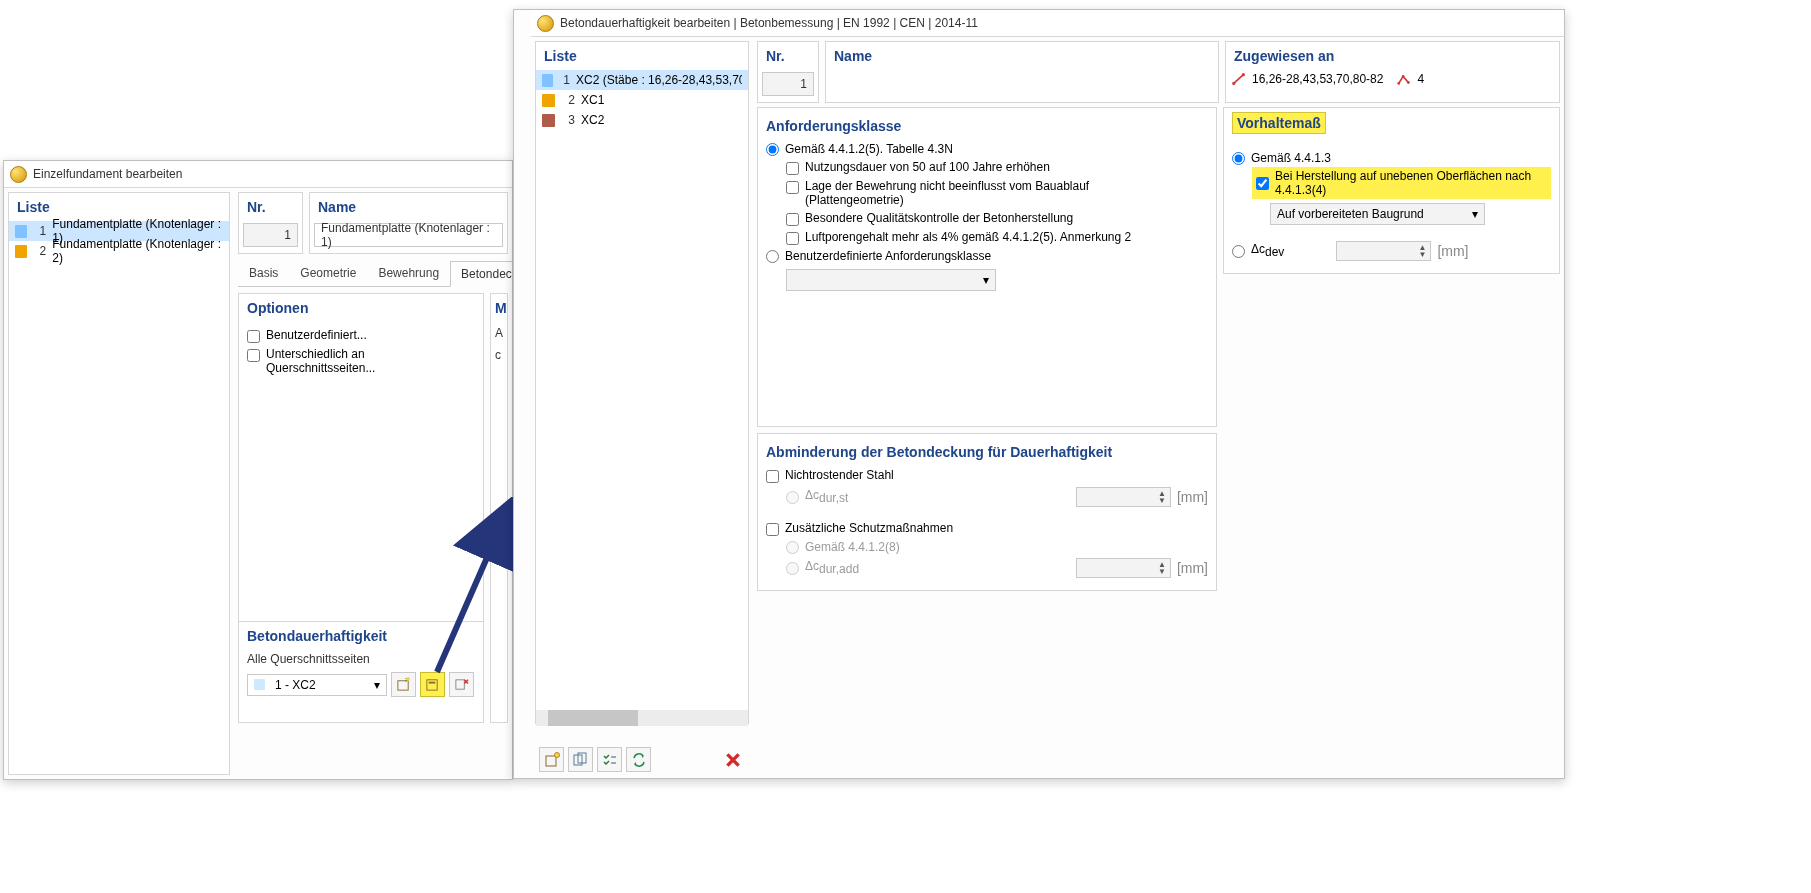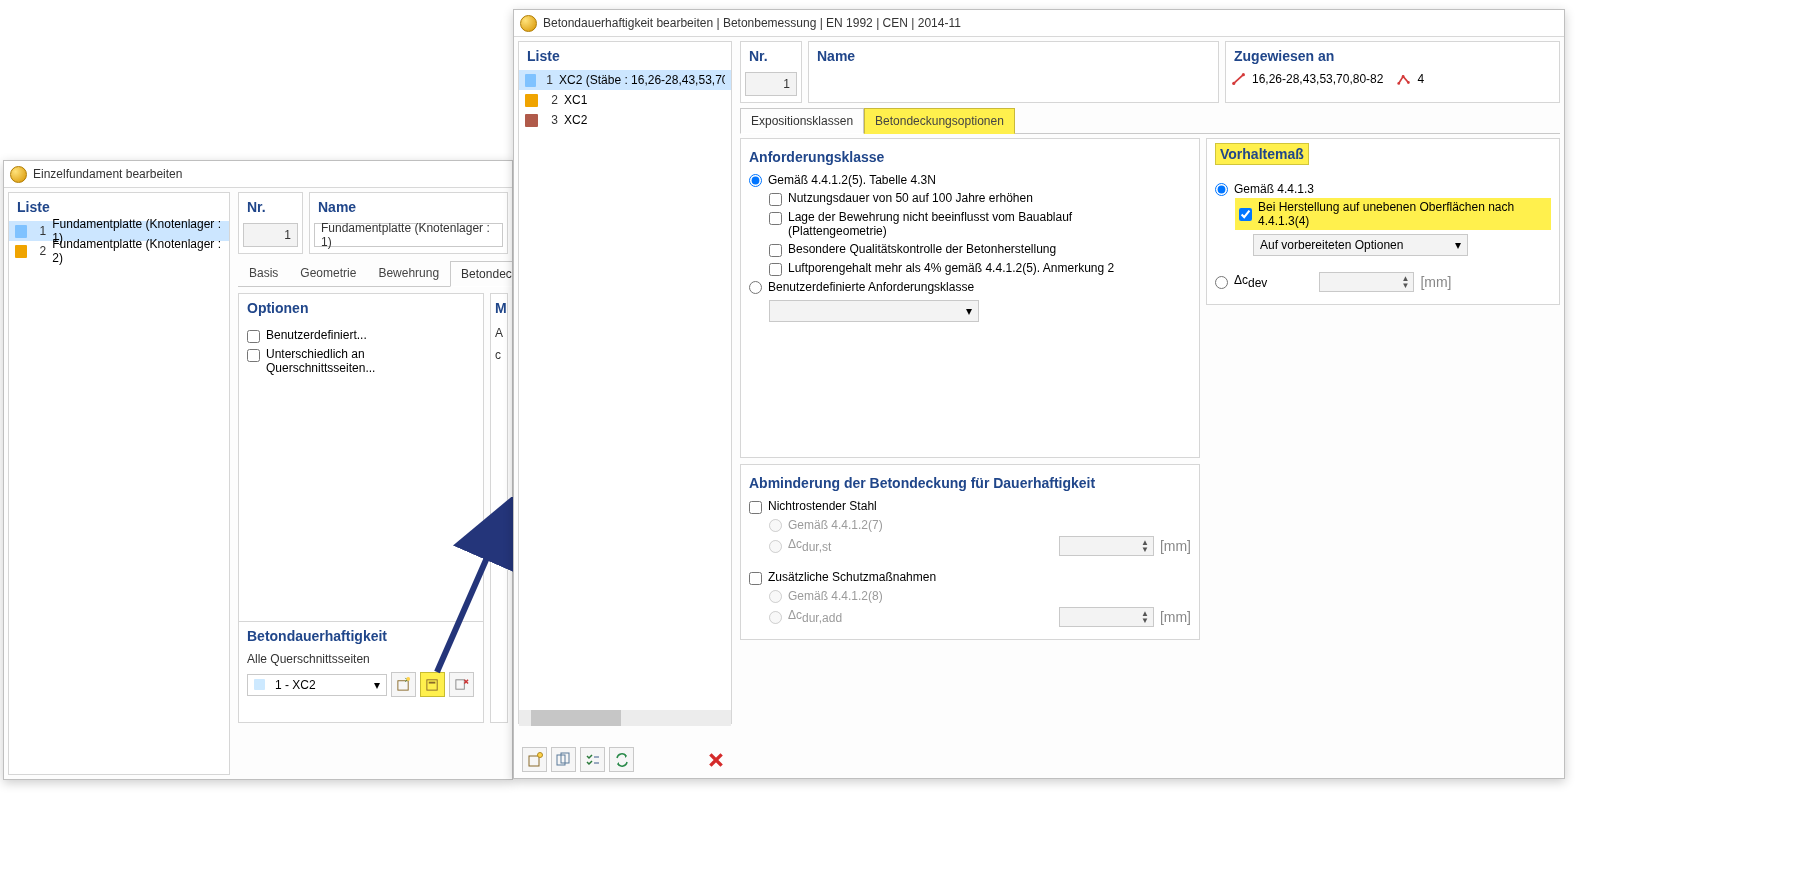--- a/index.html
+++ b/index.html
@@ -1,20 +1,20 @@
 <!DOCTYPE html>
 <html><head>
 <meta charset="utf-8">
 <style>
 * { box-sizing: border-box; margin: 0; padding: 0; font-family: "Segoe UI", Tahoma, sans-serif; font-size: 12px; }
 body { background: #fff; width: 1811px; height: 893px; position: relative; overflow: hidden; }
 
 .dialog { position: absolute; background: #fdfdfd; border: 1px solid #bfbfbf; box-shadow: 0 3px 10px rgba(0,0,0,0.2); }
 .dlg-left { left: 3px; top: 160px; width: 510px; height: 620px;}
-.dlg-right { left: 513px; top: 9px; width: 1052px; height: 770px;}
+.dlg-right { left: 513px; top: 9px; width: 1052px; height: 770px; padding-left: 17px;}
 
 .titlebar { height: 27px; line-height: 27px; padding: 0 6px; background: #fff; border-bottom: 1px solid #d8d8d8; font-size: 13px; color: #333; display: flex; align-items: center; }
 .win-icon { width: 17px; height: 17px; border-radius: 50%; background: radial-gradient(circle at 30% 30%, #ffe27a, #d79400); margin-right: 6px; border: 1px solid #b07b00; display: inline-block;}
 .section-head { font-weight: 600; color: #20468a; padding: 6px 8px; font-size: 14px; }
 .pane-border { border: 1px solid #d6d6d6; background: #fff; }
 
 .row-item { display: flex; align-items: center; padding: 2px 6px; height: 20px; cursor: default; }
 .row-item.selected { background: #cce6ff; }
 .color-sq { width: 13px; height: 13px; margin-right: 6px; border-radius: 1px;}
 .row-num { width: 14px; text-align: right; margin-right: 6px; color: #333; }
@@ -247,24 +247,20 @@
                 <path d="M2 13 L7 5 L13 12" stroke="#d43a3a" fill="none" stroke-width="2"></path>
                 <circle cx="2" cy="13" r="1.6" fill="#d43a3a"></circle>
                 <circle cx="7" cy="5" r="1.6" fill="#d43a3a"></circle>
                 <circle cx="13" cy="12" r="1.6" fill="#d43a3a"></circle>
               </svg>
             <span>4</span>
           </div>
         </div>
       </div>
 
-      <div class="tabbar" style="margin-top:0;">
-        <div class="tab sub-tab">Expositionsklassen</div>
-        <div class="tab hl" style="border-bottom:1px solid #fff04d;position:relative;top:1px;">Betondeckungsoptionen</div>
-      </div>
 
       <div style="display:flex; gap:6px; flex:1;">
 
         <div style="width:460px; display:flex; flex-direction:column; gap:6px;">
           <div class="pane-border" style="padding:4px 8px 10px; flex:0 0 auto; min-height:320px;">
             <div class="section-head" style="padding-left:0;">Anforderungsklasse</div>
             <label class="radio">
                 <input type="radio" checked="" style="">
                 <span>Gemäß 4.4.1.2(5). Tabelle 4.3N</span>
               </label>
@@ -298,24 +294,20 @@
             </div>
           </div>
 
           <div class="pane-border" style="padding:4px 8px 10px;">
             <div class="section-head" style="padding-left:0;">Abminderung der Betondeckung für Dauerhaftigkeit</div>
             <label class="check">
                 <input type="checkbox" style="">
                 <span>Nichtrostender Stahl</span>
               </label>
             <div style="padding-left:20px;">
-              <label class="radio disabled">
-                  <input type="radio" disabled="" style="">
-                  <span>Gemäß 4.4.1.2(7)</span>
-                </label>
               <label class="radio disabled">
                   <input type="radio" disabled="" style="">
                 <span><span>Δc</span><sub>dur,st</sub></span>
                 <span style="flex:1;"></span>
                 <span class="spinbox">
                     <span class="spin-arrows">▲<br>▼</span>
                   </span>
                 <span class="mm-unit">[mm]</span>
               </label>
             </div>
@@ -350,21 +342,21 @@
                 <input type="radio" checked="" style="">
                 <span>Gemäß 4.4.1.3</span>
               </label>
             <div style="padding-left:20px;">
               <label class="hl-check">
                   <input type="checkbox" checked="" style="">
                   <span>Bei Herstellung auf unebenen Oberflächen nach 4.4.1.3(4)</span>
                 </label>
               <div style="padding-left:18px;margin-top:4px;">
                 <div class="dropdown" style="width:215px;background:#f3f3f3;">
-                  <span>Auf vorbereiteten Optionen</span>
+                  <span>Auf vorbereiteten Baugrund</span>
                     <span>▾</span>
                 </div>
               </div>
             </div>
             <label class="radio" style="margin-top:14px;">
                 <input type="radio" style="">
               <span><span>Δc</span><sub>dev</sub></span>
               <span style="width:40px;"></span>
               <span class="spinbox">
                   <span class="spin-arrows">▲<br>▼</span>

